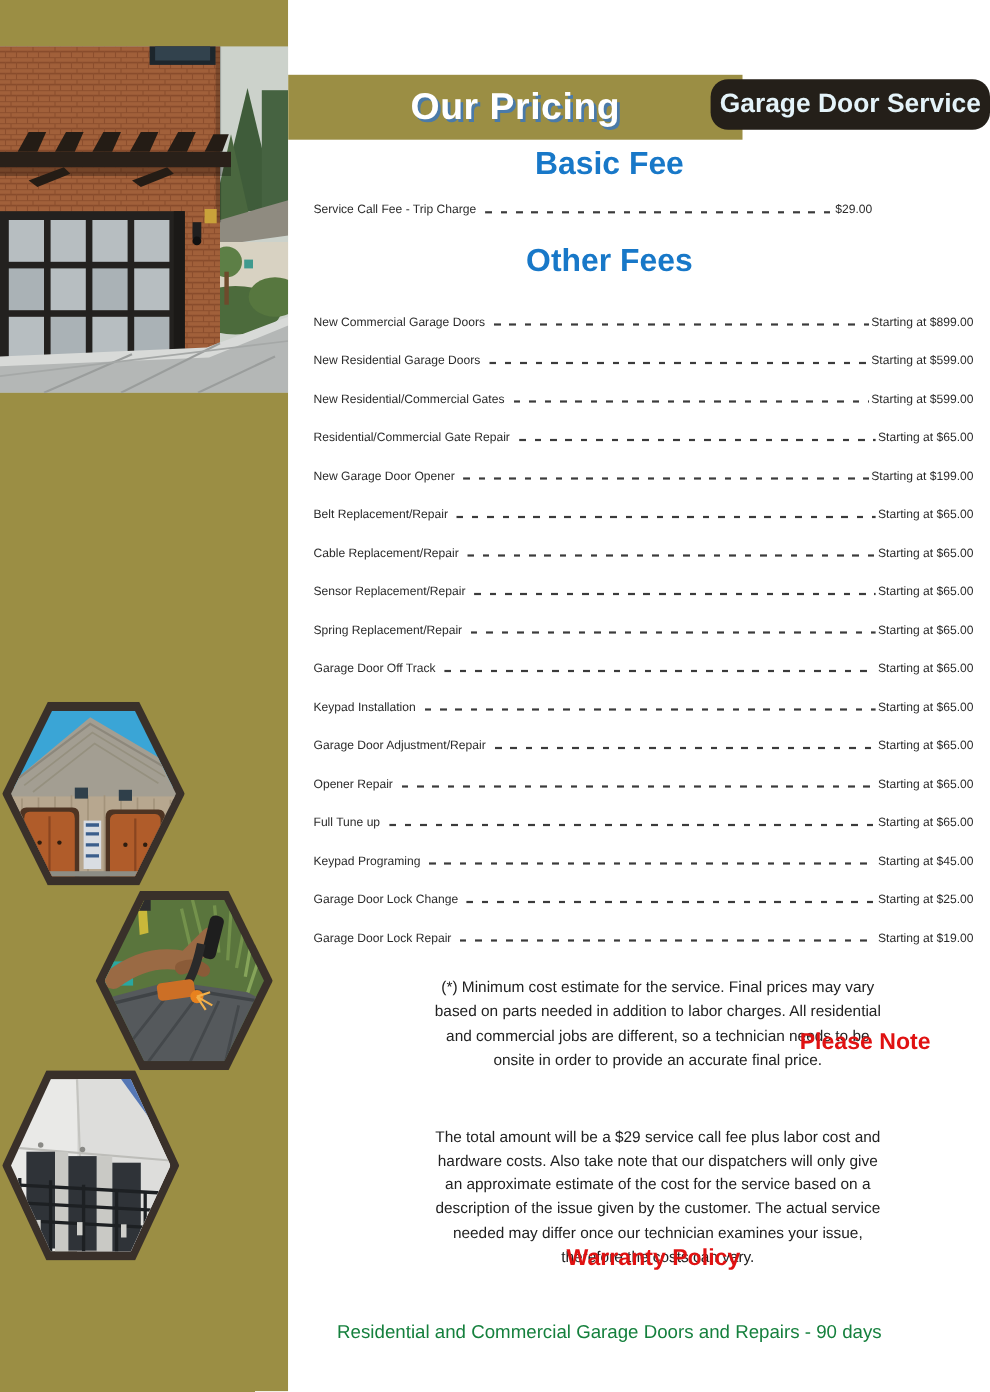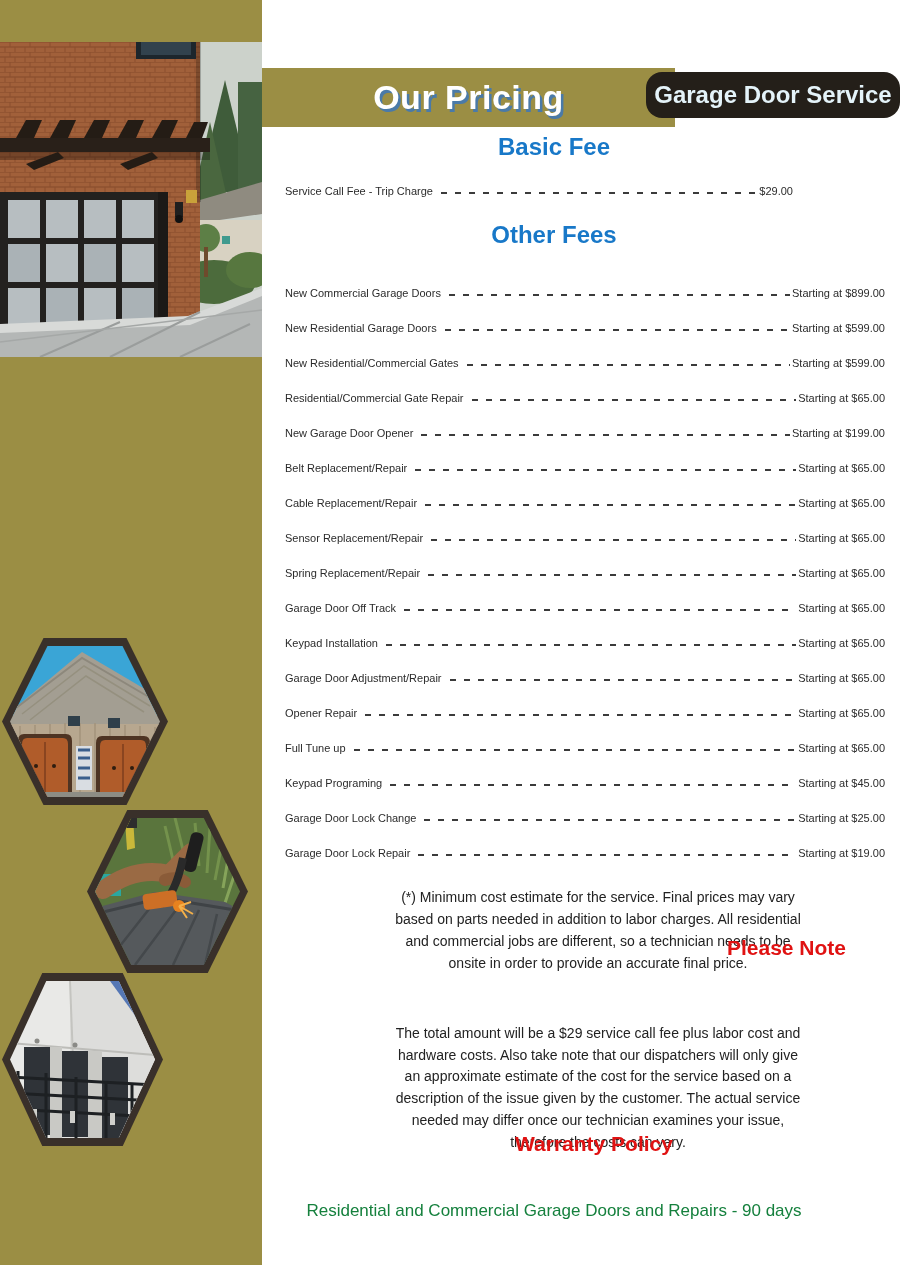--- a/index.html
+++ b/index.html
@@ -24,21 +24,21 @@
 
   #title-banner{position:absolute;left:0;top:68px;width:413px;height:59px;background:#9b8e44;
     display:flex;align-items:center;justify-content:center;}
   #title-banner .title-text{color:#ffffff;font-size:34px;font-weight:bold;letter-spacing:.5px;
     text-shadow:2.5px 2.5px 0 #4a7aa8;}
   #brand-banner{position:absolute;left:384px;top:72px;width:254px;height:46px;background:#241f19;
     display:flex;align-items:center;justify-content:center;border-radius:16px;}
   #brand-banner .brand-text{color:#e4f3f9;font-size:24px;font-weight:bold;white-space:nowrap;}
 
   .blue-heading{position:absolute;left:0;width:100%;text-align:center;color:#1878c8;
-    font-size:24px;font-weight:bold;margin:0;}
+    font-size:29px;font-weight:bold;margin:0;}
   #basic-heading{top:133px;}
   #other-heading{top:221px;}
   .red-heading{position:absolute;left:0;width:100%;text-align:center;color:#e01212;
     font-size:21px;font-weight:bold;margin:0;}
   #note-heading{top:936px;text-align:right;}
   #warranty-heading{top:1132px;margin-left:40px;}
 
   .fee-row{display:flex;align-items:center;color:#2b2b2b;font-size:11px;}
   .fee-name{white-space:nowrap;}
   .fee-price{white-space:nowrap;}

